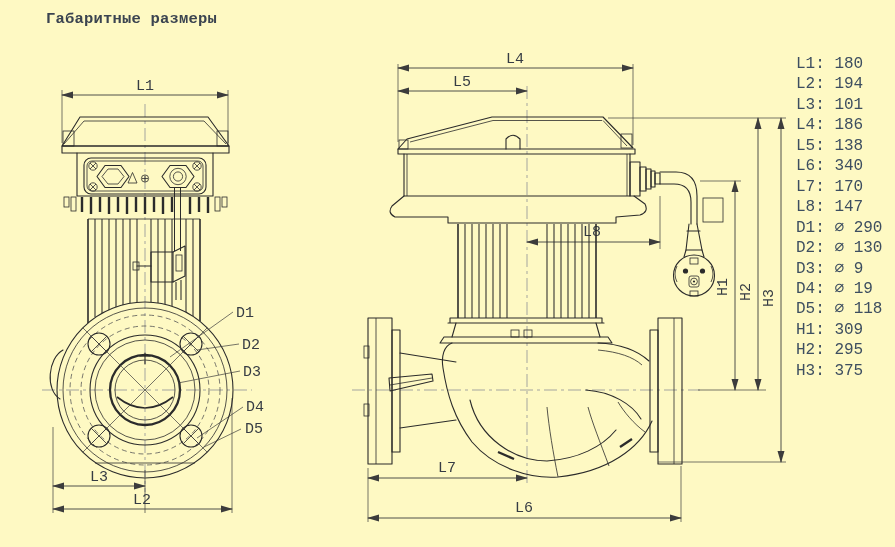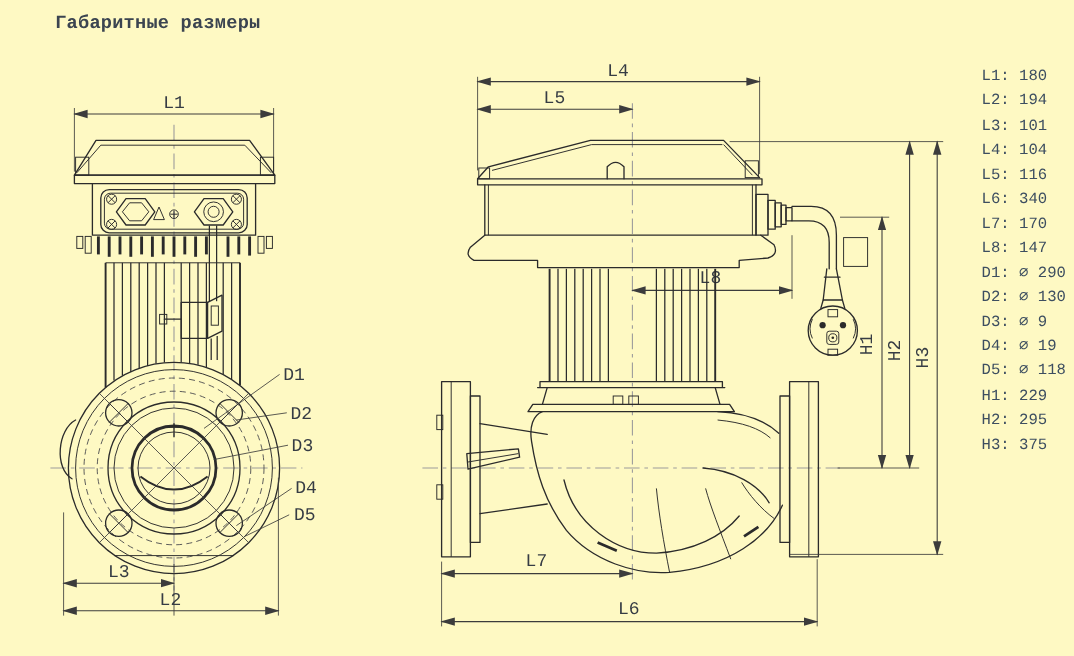--- a/index.html
+++ b/index.html
@@ -8,21 +8,21 @@
     --color-line:#2b2b2b;
     --color-dimension:#3c3c3c;
     --color-centerline:#9b9b9b;
     --color-label:#363c44;
   }
   html,body{margin:0;padding:0;background:#fff;}
   .page{position:relative;width:895px;height:547px;background:#fef9c3;overflow:hidden;
         font-family:Liberation Mono, monospace;}
   .title{position:absolute;left:46px;top:10px;font-size:15.5px;font-weight:bold;
          color:var(--color-title);letter-spacing:.2px;}
-  .legend{position:absolute;left:818px;top:54px;font-size:13px;line-height:20.45px;
+  .legend{position:absolute;left:796px;top:54px;font-size:16px;line-height:20.45px;
           color:var(--color-legend);white-space:nowrap;}
   svg{position:absolute;left:0;top:0;}
   
   .s  {stroke:var(--color-line);fill:none;stroke-width:1.1;stroke-linejoin:round;stroke-linecap:round;}
   .s2 {stroke:var(--color-line);fill:none;stroke-width:1.6;stroke-linejoin:round;}
   .sb {stroke:var(--color-line);fill:none;stroke-width:2.3;}
   .sf {stroke:var(--color-line);fill:none;stroke-width:0.8;}
   .fin{stroke:var(--color-line);fill:none;stroke-width:1.05;}
   .pin{stroke:var(--color-line);fill:none;stroke-width:2.4;}
   .dim{stroke:var(--color-dimension);fill:none;stroke-width:0.9;}
@@ -356,27 +356,27 @@
         <line class="dim" x1="781" y1="118" x2="781" y2="462" marker-start="url(#arr)" marker-end="url(#arr)"></line>
         <text class="lbl" x="773" y="298" text-anchor="middle" transform="rotate(-90 773 298)">H3</text>
       </g>
     </g>
   </svg>
 
   <div class="legend">
     <div>L1: 180</div>
     <div>L2: 194</div>
     <div>L3: 101</div>
-    <div>L4: 104</div>
-    <div>L5: 116</div>
+    <div>L4: 186</div>
+    <div>L5: 138</div>
     <div>L6: 340</div>
     <div>L7: 170</div>
     <div>L8: 147</div>
     <div>D1: ∅ 290</div>
     <div>D2: ∅ 130</div>
     <div>D3: ∅ 9</div>
     <div>D4: ∅ 19</div>
     <div>D5: ∅ 118</div>
-    <div>H1: 229</div>
+    <div>H1: 309</div>
     <div>H2: 295</div>
     <div>H3: 375</div>
   </div>
 </div>
 
 </body></html>

